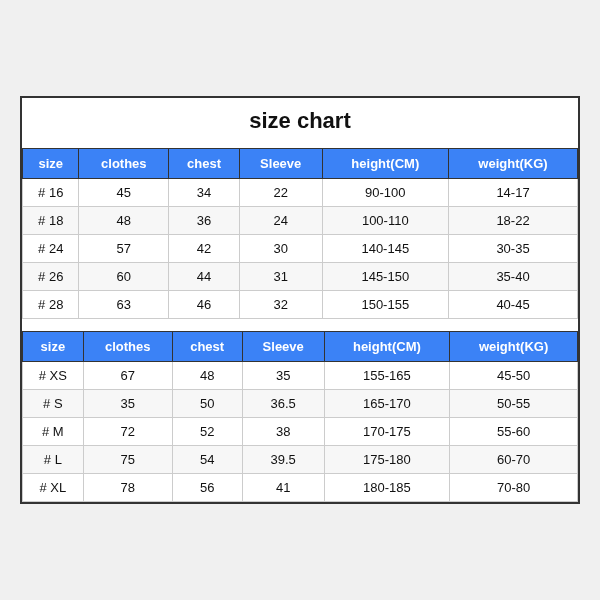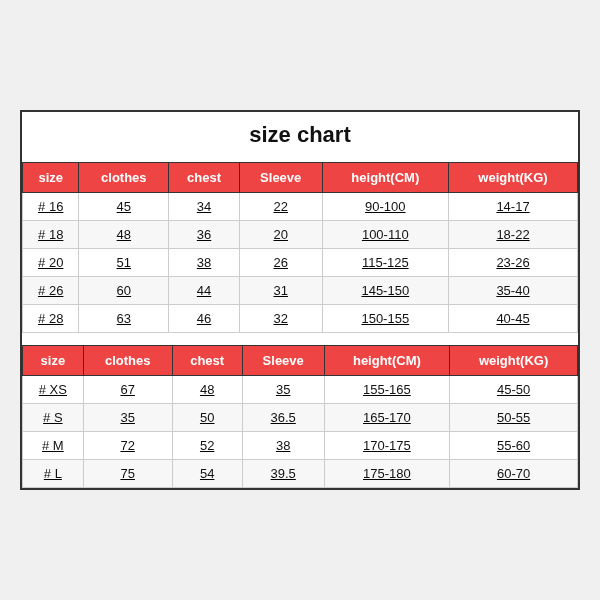--- a/index.html
+++ b/index.html
@@ -23,33 +23,32 @@
       font-weight: bold;
       padding: 10px 0 14px 0;
       color: #111;
     }
     table {
       width: 100%;
       border-collapse: collapse;
       font-size: 13px;
     }
     thead tr {
-      background: #ef4444;
+      background: #3b82f6;
       color: #fff;
       margin-top: 7px;
     }
     thead th {
       padding: 7px 4px;
       text-align: center;
       font-weight: bold;
       border: 1px solid #333;
     }
     tbody tr {
       background: #fff;
-      text-decoration: underline;
     }
     tbody tr:nth-child(even) {
       background: #f7f7f7;
     }
     tbody td {
       padding: 6px 4px;
       text-align: center;
       border: 1px solid #ccc;
       color: #111;
     }
@@ -81,31 +80,31 @@
           <td>45</td>
           <td>34</td>
           <td>22</td>
           <td>90-100</td>
           <td>14-17</td>
         </tr>
         <tr>
           <td># 18</td>
           <td>48</td>
           <td>36</td>
-          <td>20</td>
+          <td>24</td>
           <td>100-110</td>
           <td>18-22</td>
         </tr>
         <tr>
-          <td># 20</td>
-          <td>51</td>
-          <td>38</td>
-          <td>26</td>
-          <td>115-125</td>
-          <td>23-26</td>
+          <td># 24</td>
+          <td>57</td>
+          <td>42</td>
+          <td>30</td>
+          <td>140-145</td>
+          <td>30-35</td>
         </tr>
         <tr>
           <td># 26</td>
           <td>60</td>
           <td>44</td>
           <td>31</td>
           <td>145-150</td>
           <td>35-40</td>
         </tr>
         <tr>
@@ -159,15 +158,23 @@
           <td>55-60</td>
         </tr>
         <tr>
           <td># L</td>
           <td>75</td>
           <td>54</td>
           <td>39.5</td>
           <td>175-180</td>
           <td>60-70</td>
         </tr>
+        <tr>
+          <td># XL</td>
+          <td>78</td>
+          <td>56</td>
+          <td>41</td>
+          <td>180-185</td>
+          <td>70-80</td>
+        </tr>
       </tbody>
   </table>
 </div>
 
 </body></html>

